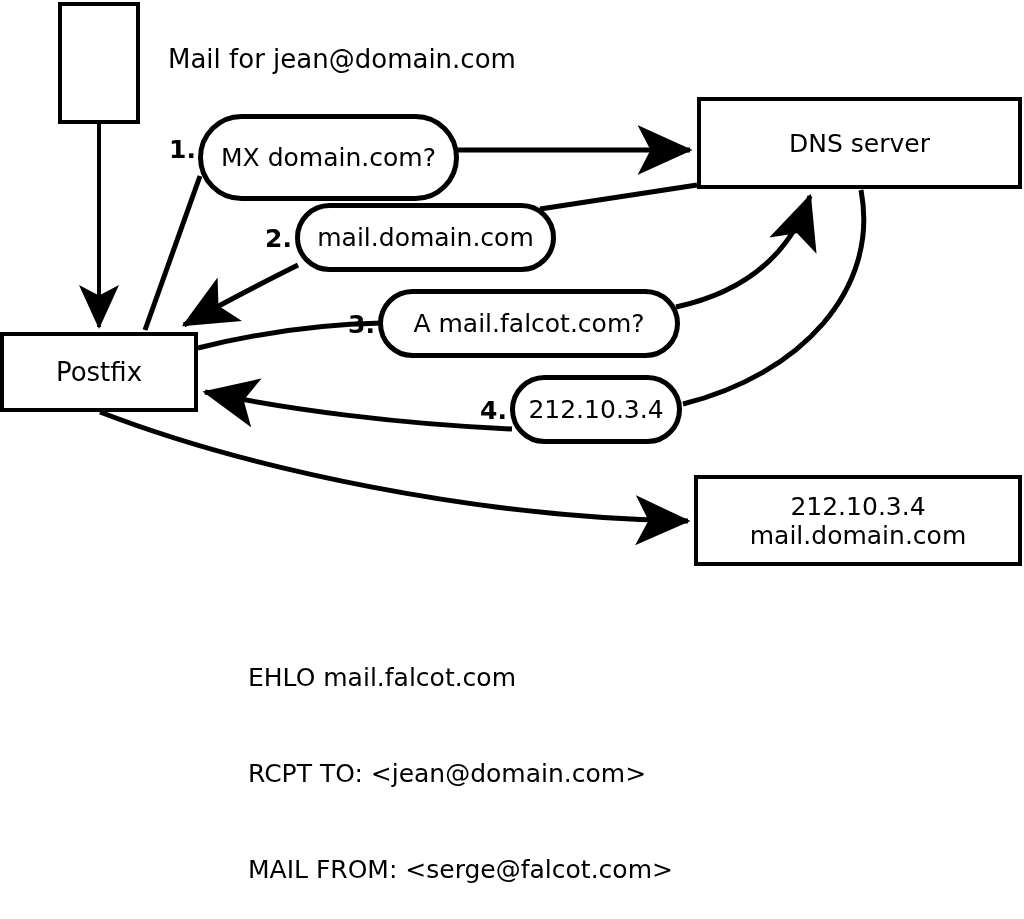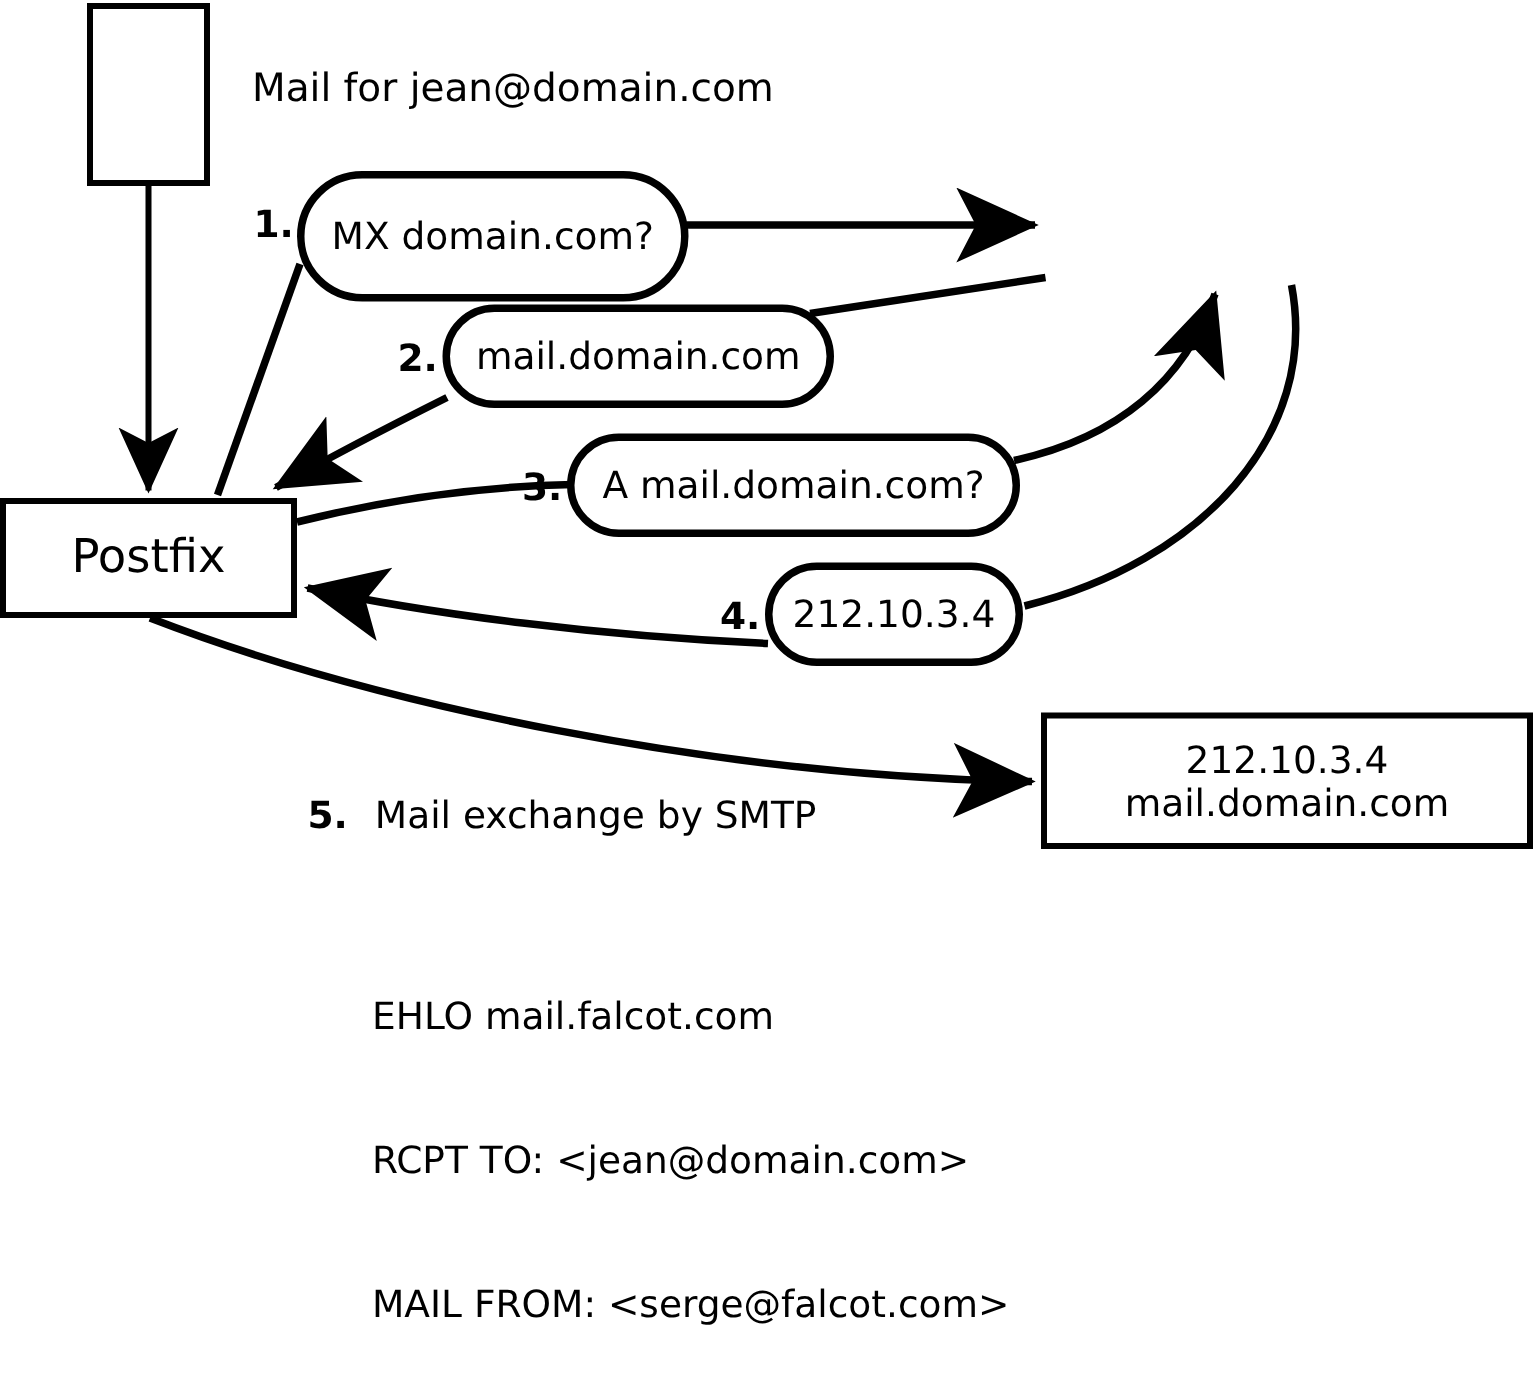--- a/index.html
+++ b/index.html
@@ -31,21 +31,21 @@
     background: #ffffff;
     display: flex;
     flex-direction: column;
     align-items: center;
     justify-content: center;
     text-align: center;
     line-height: 1.16;
     font-size: 25px;
   }
   #node-client   { left: 58px;  top: 2px;   width: 82px;  height: 122px; }
-  #node-postfix  { left: 0px;   top: 332px; width: 198px; height: 80px;  font-size: 31px; justify-content: center; }
+  #node-postfix  { left: 0px;   top: 332px; width: 198px; height: 80px;  font-size: 26px; justify-content: center; }
   #node-dns      { left: 697px; top: 97px;  width: 325px; height: 92px;  font-size: 25px; }
   #node-target   { left: 694px; top: 475px; width: 328px; height: 91px;  font-size: 25px; }
   .node-line { display: block; }
 
   
   .bubble {
     position: absolute;
     box-sizing: border-box;
     border: 5px solid #000000;
     background: #ffffff;
@@ -140,43 +140,43 @@
   </svg>
 
   <div class="node" id="node-client">
     <span class="node-line"></span>
   </div>
 
   <div class="node" id="node-postfix">
     <span class="node-line">Postfix</span>
   </div>
 
+  <div class="node" id="node-dns">
+    <span class="node-line">DNS server</span>
+  </div>
 
   <div class="node" id="node-target">
     <span class="node-line">212.10.3.4</span>
     <span class="node-line">mail.domain.com</span>
   </div>
 
   <div class="caption" id="caption-mailfor">Mail for jean@domain.com</div>
 
   <div class="step-num" id="step-1">1.</div>
   <div class="bubble" id="bubble-1">MX domain.com?</div>
 
   <div class="step-num" id="step-2">2.</div>
   <div class="bubble" id="bubble-2">mail.domain.com</div>
 
   <div class="step-num" id="step-3">3.</div>
-  <div class="bubble" id="bubble-3">A mail.domain.com?</div>
+  <div class="bubble" id="bubble-3">A mail.falcot.com?</div>
 
   <div class="step-num" id="step-4">4.</div>
   <div class="bubble" id="bubble-4">212.10.3.4</div>
 
-  <div id="smtp-label">
-    <span class="num">5.</span><span class="txt">Mail exchange by SMTP</span>
-  </div>
 
   <div id="transcript">
     <span class="tline">EHLO mail.falcot.com</span>
     <span class="tline">RCPT TO: &lt;jean@domain.com&gt;</span>
     <span class="tline">MAIL FROM: &lt;serge@falcot.com&gt;</span>
     
     
     
     
     

